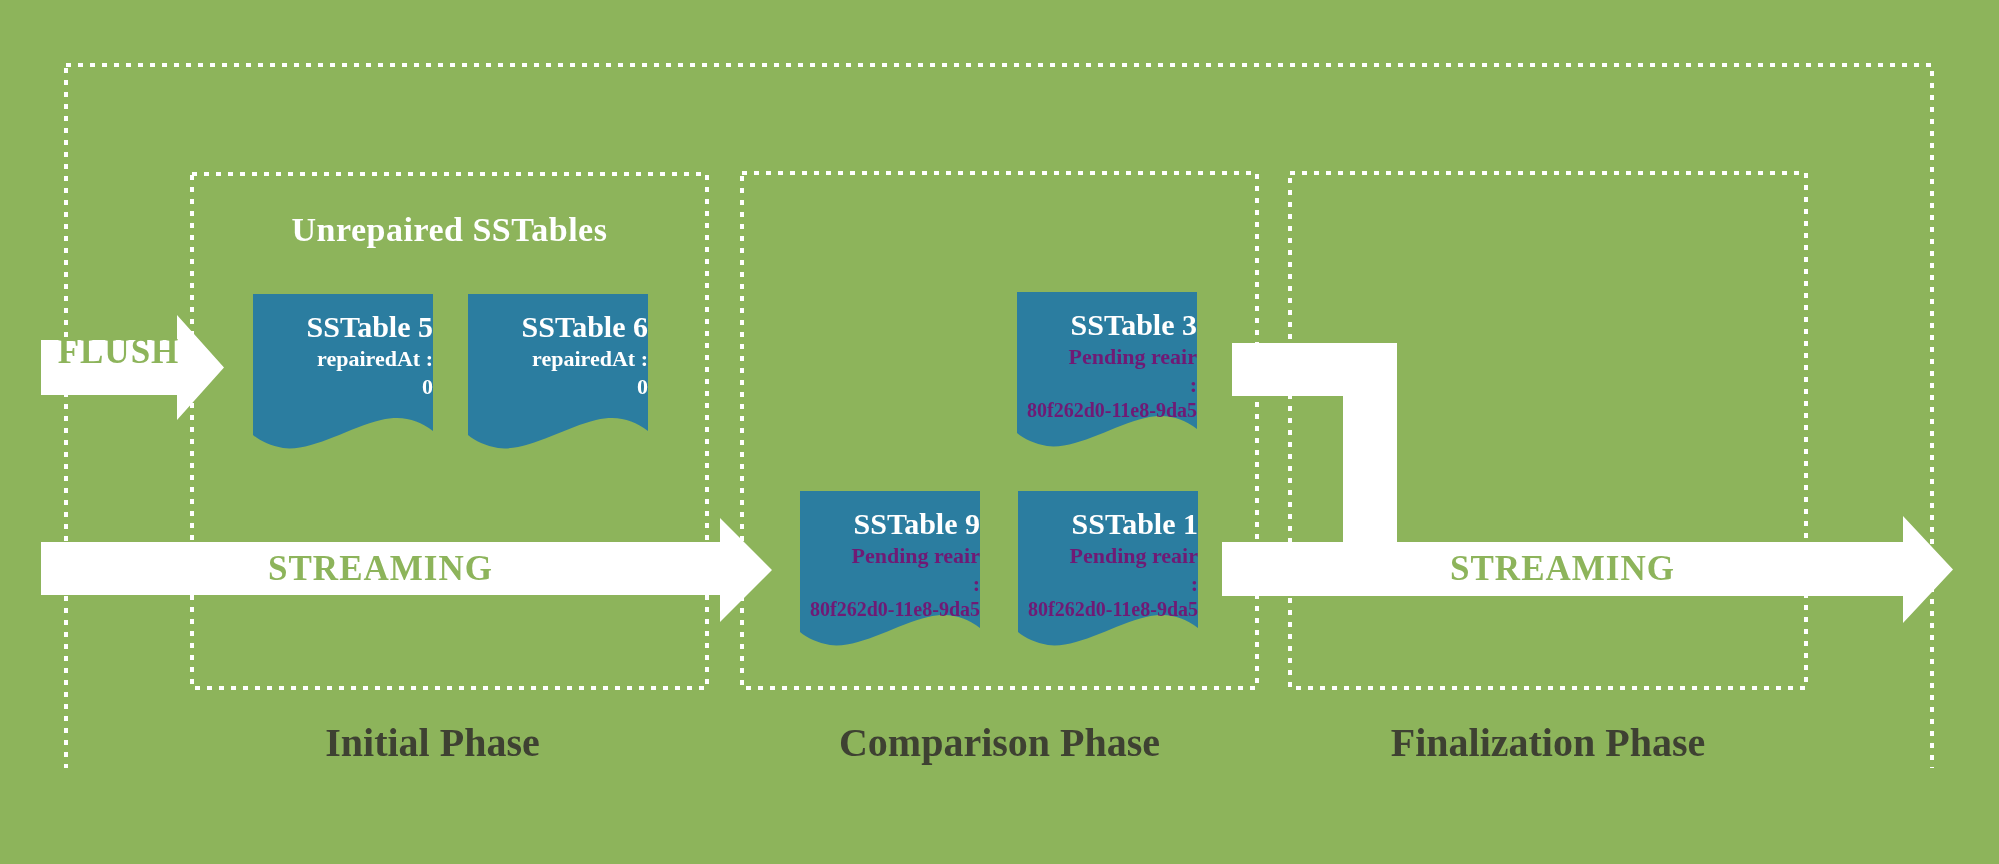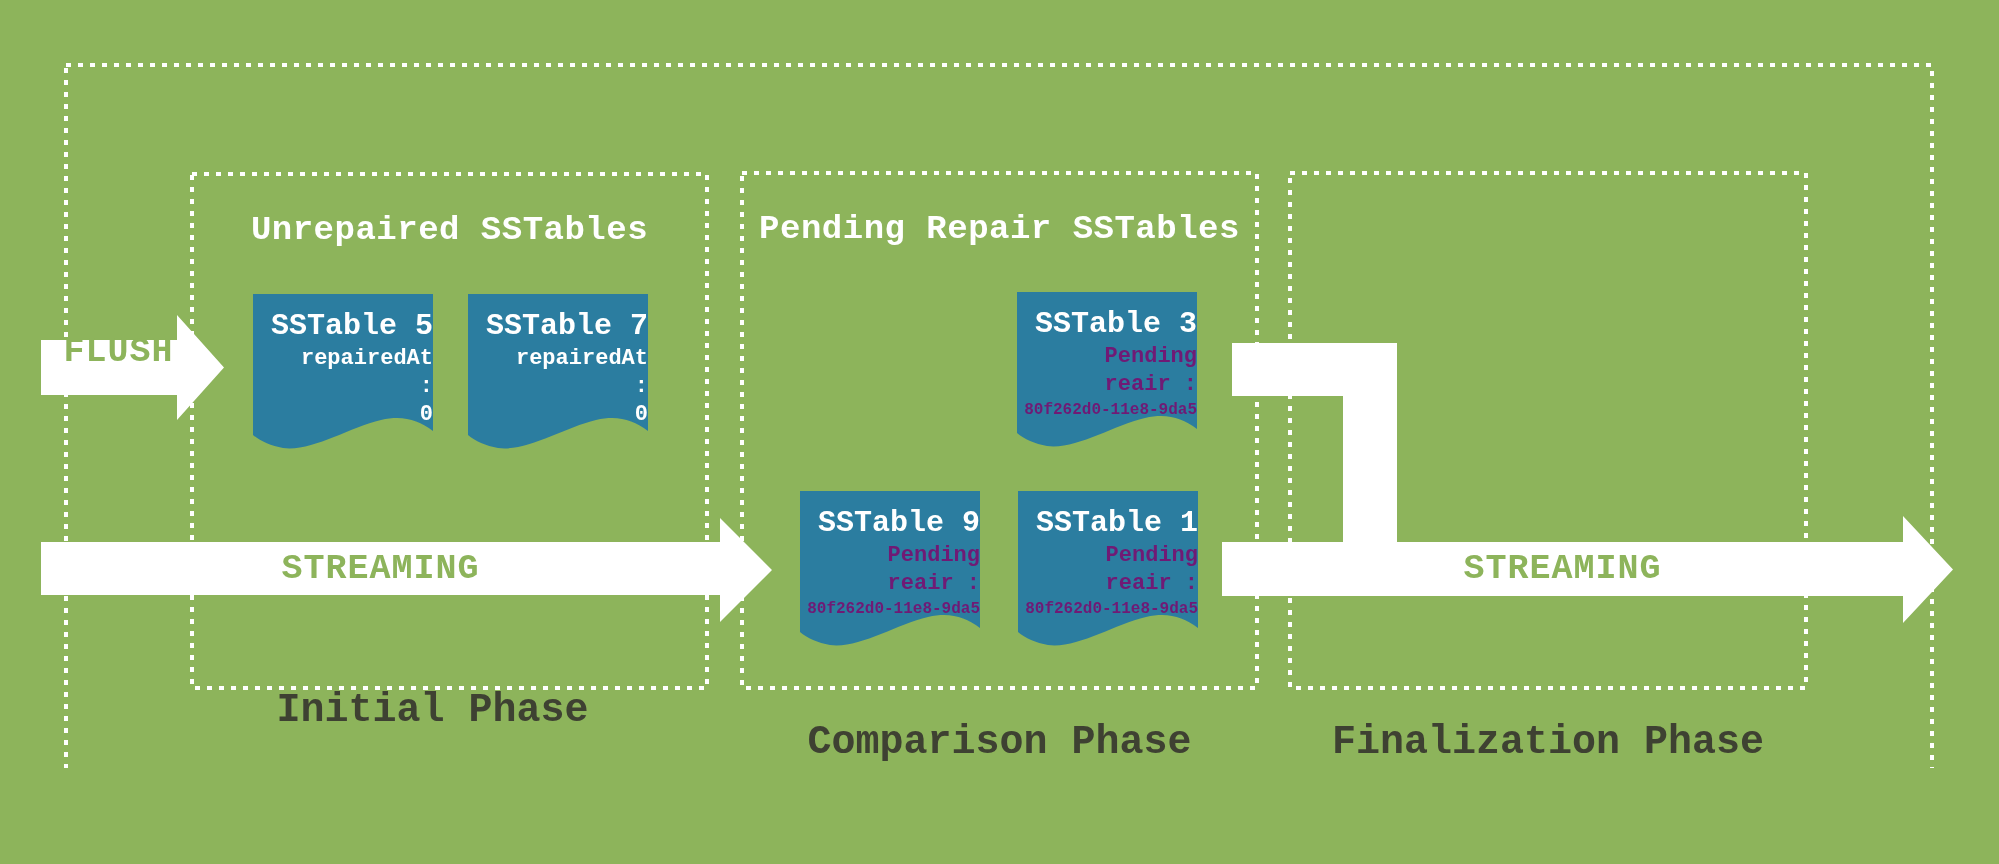--- a/index.html
+++ b/index.html
@@ -1,18 +1,18 @@
 <!DOCTYPE html>
 <html><head>
 <meta charset="utf-8">
 <style>
   html,body{margin:0;padding:0;background:#8db45b;}
   .canvas{
     position:relative;width:1999px;height:768px;background:#8db45b;
-    font-family:Liberation Mono, monospace;overflow:hidden;
+    font-family:Liberation Serif, serif;overflow:hidden;
   }
   .layer{position:absolute;left:0;top:0;width:1999px;height:864px;}
   .section-title{
     position:absolute;text-align:center;color:#ffffff;
     font-size:34px;font-weight:600;letter-spacing:.5px;
   }
   .phase-label{
     position:absolute;text-align:center;color:#3e4132;
     font-size:40px;font-weight:700;line-height:62px;height:62px;
   }
@@ -20,43 +20,42 @@
     position:absolute;display:flex;align-items:center;justify-content:center;
     color:#8db45b;font-size:35px;font-weight:700;letter-spacing:1px;
   }
   .sstable{position:absolute;width:180px;height:158px;}
   .sstable .shape{position:absolute;left:0;top:0;width:100%;height:100%;}
   .ss-text{position:relative;padding-top:14px;text-align:right;color:#ffffff;}
   .ss-name{font-size:30px;font-weight:600;line-height:37px;}
   .ss-label{font-size:22px;font-weight:600;line-height:28px;margin-left:40px;}
   .ss-value{font-size:22px;font-weight:600;line-height:27px;}
   .pending .ss-label,.pending .ss-value{color:#701a75;}
-  .pending .ss-value{font-size:16px;line-height:22px;}
+  .pending .ss-value{font-size:20px;line-height:22px;}
 </style>
 </head>
 <body>
 
 <div class="canvas">
 
   <svg class="layer" viewBox="0 0 1999 864">
     <rect x="66" y="65" width="1866" height="730" fill="none" stroke="#ffffff" stroke-width="4" stroke-dasharray="5 7"></rect>
     <rect x="192" y="174" width="515" height="514" fill="none" stroke="#ffffff" stroke-width="4" stroke-dasharray="5 7"></rect>
     <rect x="742" y="173" width="515" height="515" fill="none" stroke="#ffffff" stroke-width="4" stroke-dasharray="5 7"></rect>
     <rect x="1290" y="173" width="516" height="515" fill="none" stroke="#ffffff" stroke-width="4" stroke-dasharray="5 7"></rect>
 
     <polygon points="41,340 177,340 177,315 224,367.5 177,420 177,395 41,395" fill="#ffffff"></polygon>
     <polygon points="41,542 720,542 720,518 772,570 720,622 720,595 41,595" fill="#ffffff"></polygon>
     <polygon points="1232,343 1397,343 1397,545 1343,545 1343,396 1232,396" fill="#ffffff"></polygon>
     <polygon points="1222,542 1903,542 1903,516 1953,569.5 1903,623 1903,596 1222,596" fill="#ffffff"></polygon>
   </svg>
 
   <div class="section-title" style="left:192px;top:211px;width:515px;">Unrepaired SSTables</div>
-  <div class="section-title" style="left:742px;top:210px;width:515px;">Pending Repair SSTables</div>
 
-  <div class="phase-label" style="left:175px;top:680px;width:515px;">Initial Phase</div>
+  <div class="phase-label" style="left:175px;top:712px;width:515px;">Initial Phase</div>
   <div class="phase-label" style="left:742px;top:712px;width:515px;">Comparison Phase</div>
   <div class="phase-label" style="left:1290px;top:712px;width:516px;">Finalization Phase</div>
 
   <div class="arrow-label" style="left:41px;top:324px;width:155px;height:55px;">FLUSH</div>
   <div class="arrow-label" style="left:41px;top:542px;width:679px;height:53px;">STREAMING</div>
   <div class="arrow-label" style="left:1222px;top:542px;width:681px;height:54px;">STREAMING</div>
 
   <div class="sstable" style="left:253px;top:294px;">
     <svg class="shape" viewBox="0 0 180 158" preserveAspectRatio="none">
       <path d="M0 0 H180 V137 C165 126 150 121 128 126 C95 134 58 158 30 154 C18 152 7 147 0 141 Z" fill="#2b7da0"></path>
@@ -66,21 +65,21 @@
       <div class="ss-label">repairedAt :</div>
       <div class="ss-value">0</div>
     </div>
   </div>
 
   <div class="sstable" style="left:468px;top:294px;">
     <svg class="shape" viewBox="0 0 180 158" preserveAspectRatio="none">
       <path d="M0 0 H180 V137 C165 126 150 121 128 126 C95 134 58 158 30 154 C18 152 7 147 0 141 Z" fill="#2b7da0"></path>
     </svg>
     <div class="ss-text">
-      <div class="ss-name">SSTable 7</div>
+      <div class="ss-name">SSTable 6</div>
       <div class="ss-label">repairedAt :</div>
       <div class="ss-value">0</div>
     </div>
   </div>
 
   <div class="sstable pending" style="left:1017px;top:292px;">
     <svg class="shape" viewBox="0 0 180 158" preserveAspectRatio="none">
       <path d="M0 0 H180 V137 C165 126 150 121 128 126 C95 134 58 158 30 154 C18 152 7 147 0 141 Z" fill="#2b7da0"></path>
     </svg>
     <div class="ss-text">

